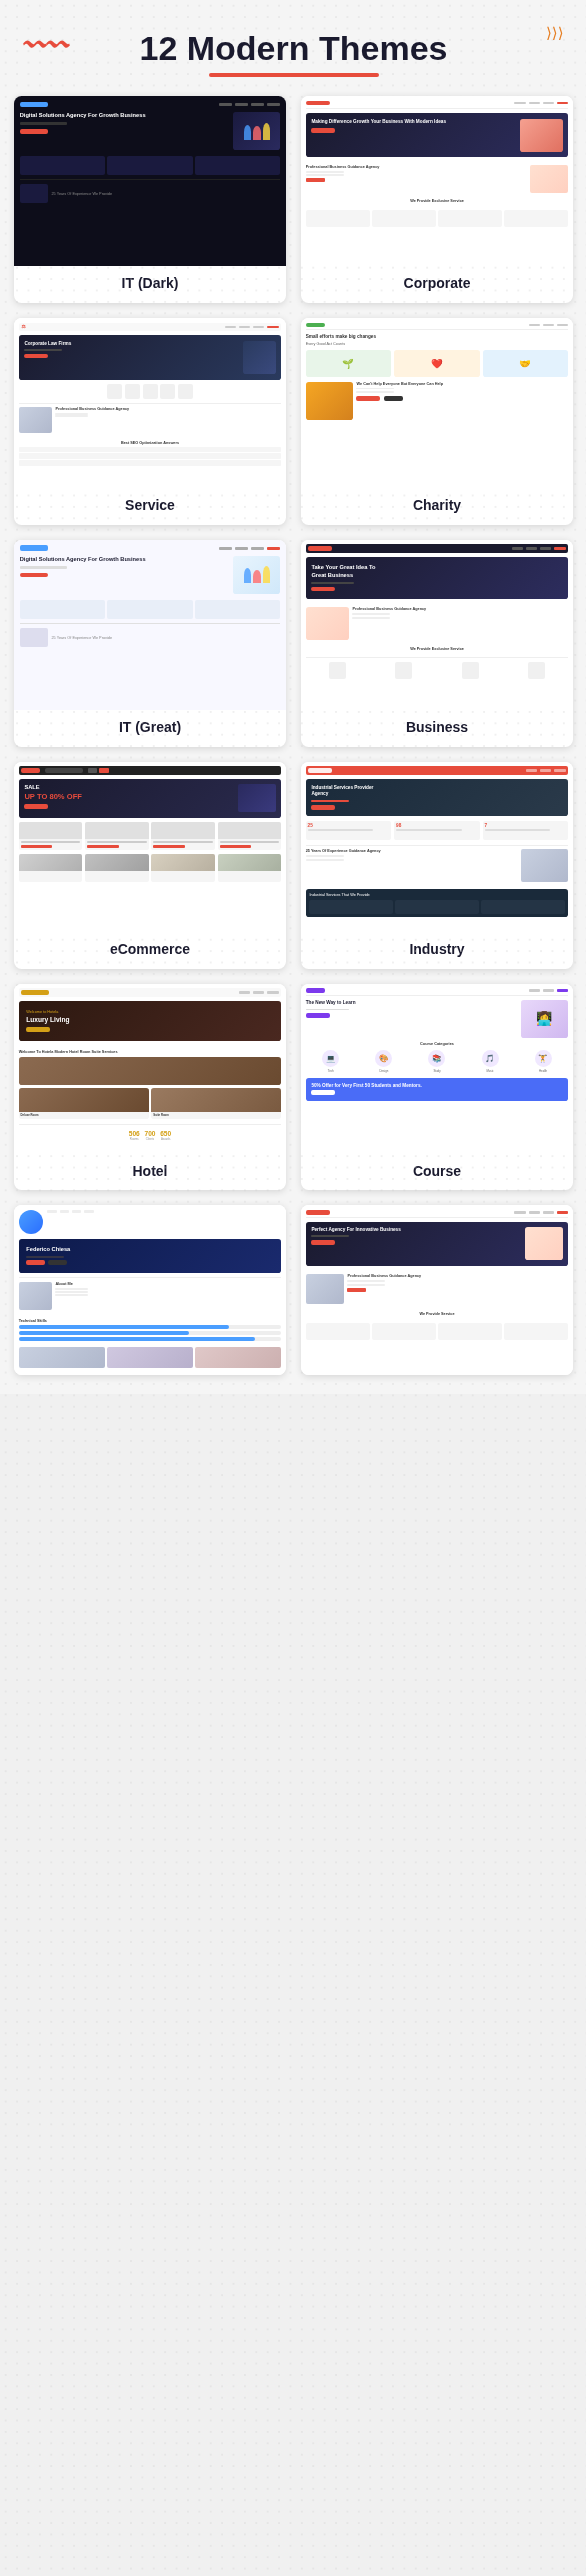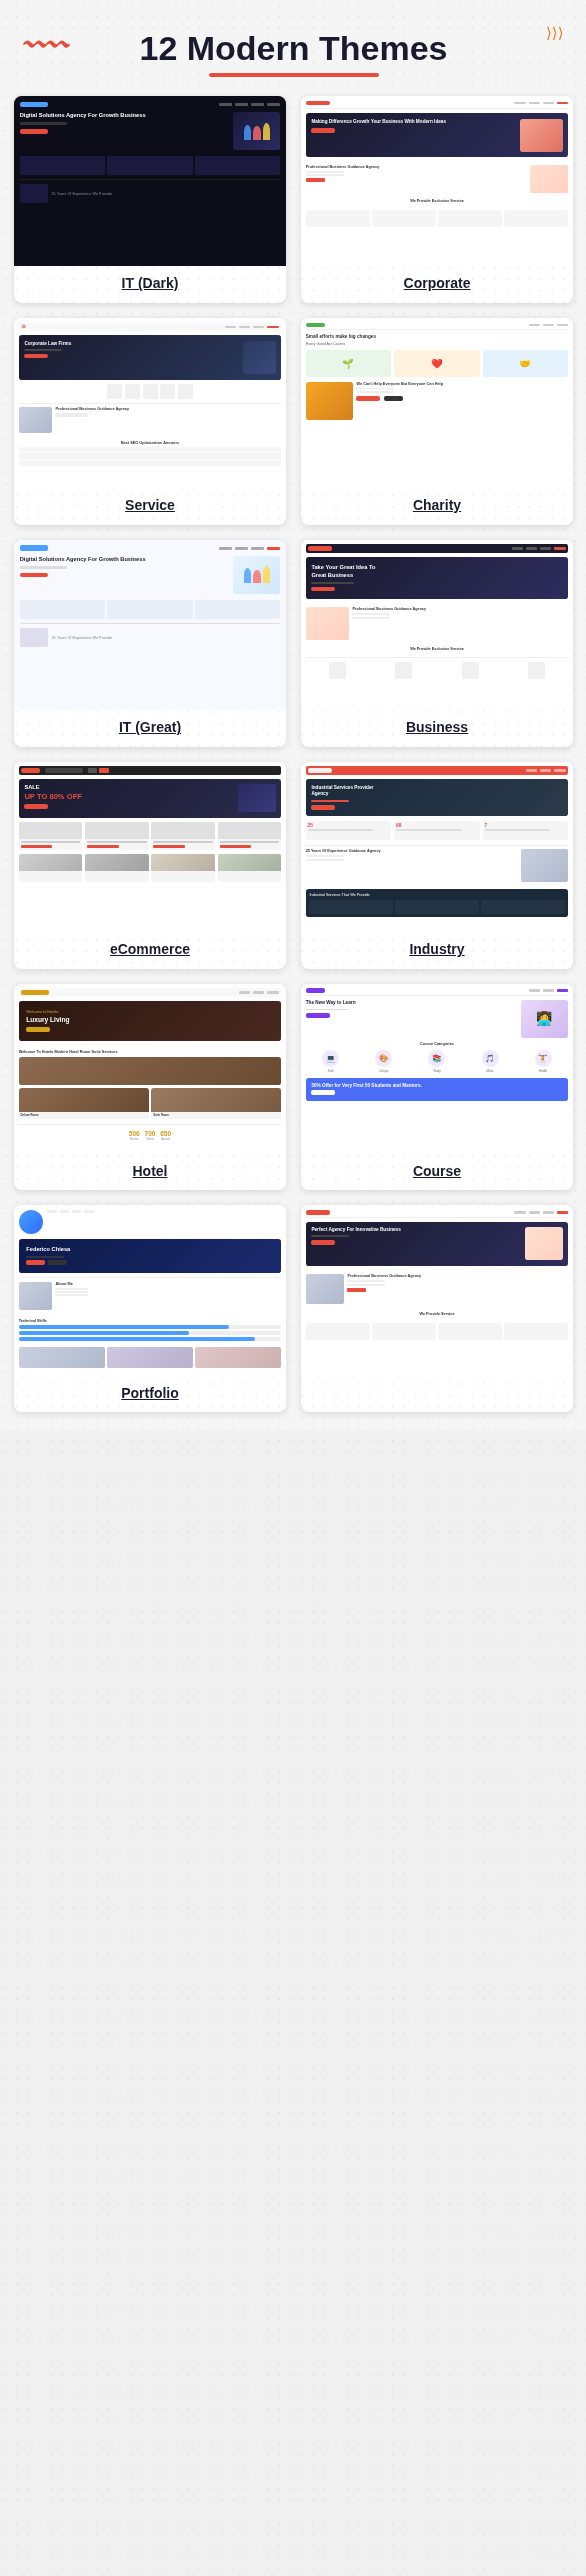--- a/index.html
+++ b/index.html
@@ -68,21 +68,20 @@
       overflow: hidden;
       position: relative;
     }
 
     .theme-label {
       text-align: center;
       padding: 9.5px 4.7px 11.4px;
       font-size: 14px;
       font-weight: 700;
       color: #1a1a2e;
-      text-decoration: underline;
     }
 
     
     .preview-it-dark {
       background: #0d0d1a;
       display: flex;
       flex-direction: column;
       padding: 5.7px;
     }
     .it-dark-nav {
@@ -1328,21 +1327,20 @@
               <div class="port-skill-bar" style="width:90%;"></div>
             </div>
           </div>
         </div>
         <div class="port-photos">
           <div class="port-photo"></div>
           <div class="port-photo"></div>
           <div class="port-photo"></div>
         </div>
       </div>
-      <div class="theme-label">Portfolio</div>
     </div>
 
     <div class="theme-card">
       <div class="theme-preview preview-agency">
         <div class="agency-nav">
           <div class="agency-nav-logo"></div>
           <div class="agency-nav-links">
             <div class="agency-nav-link"></div>
             <div class="agency-nav-link"></div>
             <div class="agency-nav-link"></div>

